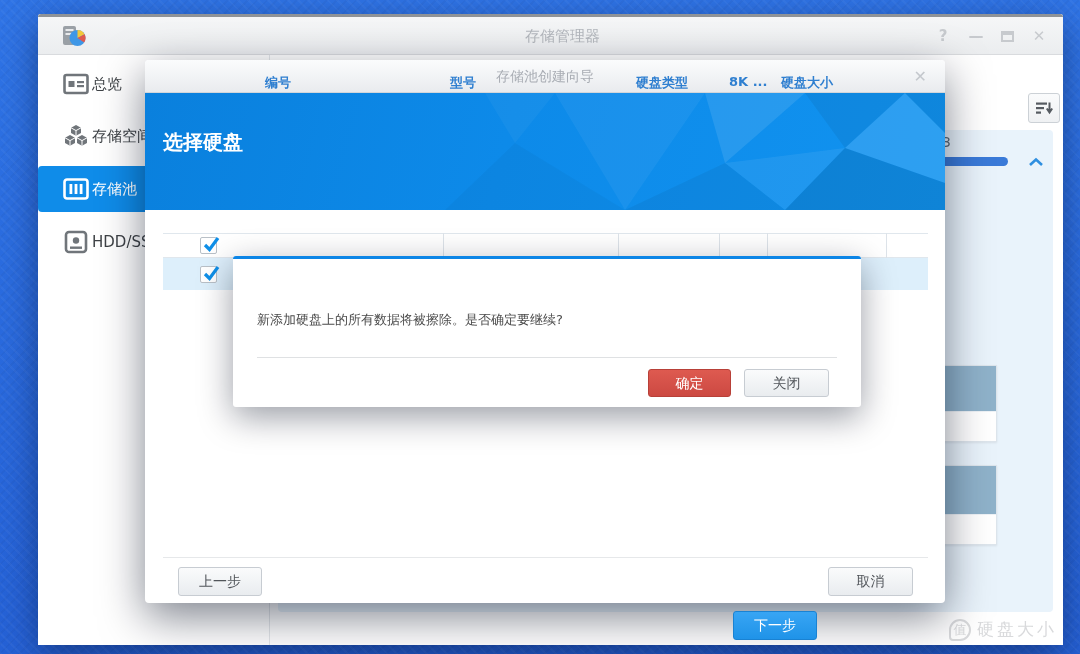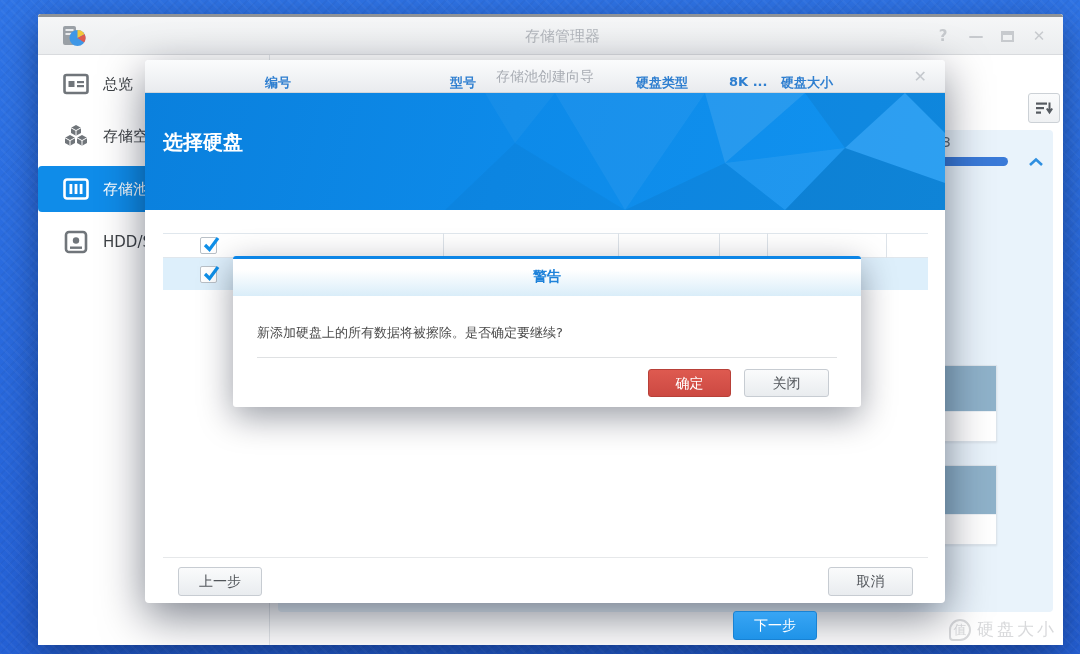--- a/index.html
+++ b/index.html
@@ -29,21 +29,21 @@
   .win-btn { cursor:default; width:16px; text-align:center; font-weight:bold; }
   .maximize-box { width:13px; height:11px; border:2px solid #c7cace; border-top:4px solid #c7cace; }
 
   
   .sidebar { position:absolute; left:0; top:41px; width:232px; bottom:0;
     background:#fff; border-right:1px solid #e4e7ea; border-radius:0 0 0 3px; }
   .side-item { position:absolute; left:0; width:232px; height:28px; display:flex;
     align-items:center; cursor:pointer; }
   .side-item .s-icon { position:absolute; left:24px; width:28px; height:24px; display:flex;
     align-items:center; justify-content:center; }
-  .side-item .s-label { position:absolute; left:65px; font-size:15px; color:#3e4246; }
+  .side-item .s-label { position:absolute; left:54px; font-size:15px; color:#3e4246; }
   .side-item.selected { background:#0f8ce9; border-radius:4px; height:46px; }
   .side-item.selected .s-label { color:#fff; }
 
   
   .content { position:absolute; left:232px; top:41px; right:0; bottom:0; background:#fff;
     border-radius:0 0 3px 0; overflow:hidden; }
   .sort-button { position:absolute; left:758px; top:38px; width:32px; height:30px;
     background:linear-gradient(#fafbfc,#eff1f3); border:1px solid #ccd1d6; border-radius:3px;
     display:flex; align-items:center; justify-content:center; cursor:pointer; }
   .bg-panel { position:absolute; left:8px; top:75px; width:775px; height:482px;
@@ -101,21 +101,21 @@
   .btn-cancel { left:683px; top:507px; width:85px; }
 
   
   .warning { position:absolute; left:233px; top:256px; width:628px; height:151px;
     background:#fff; border-radius:3px; box-shadow:0 10px 34px rgba(0,10,30,.4); }
   .warn-topbar { position:absolute; left:0; top:0; width:100%; height:3px; background:#0c85e6;
     border-radius:3px 3px 0 0; }
   .warn-header { position:absolute; left:0; top:3px; width:100%; height:37px;
     background:linear-gradient(#ffffff 30%,#d9edf9); text-align:center; line-height:34px;
     font-size:14px; font-weight:bold; color:#1f83da; }
-  .warn-message { position:absolute; left:24px; top:55px; font-size:13px; color:#4b4b4b;margin-top:13px; }
+  .warn-message { position:absolute; left:24px; top:55px; font-size:13px; color:#4b4b4b; }
   .warn-divider { position:absolute; left:24px; right:24px; top:101px; height:1px; background:#dfe1e3; }
   .warn-btn { position:absolute; top:113px; height:28px; border-radius:3px; font-size:14px;
     text-align:center; line-height:26px; cursor:pointer; }
   .btn-ok { left:415px; width:83px; background:linear-gradient(#de5a50,#cc4942);
     border:1px solid #b84038; color:#fff; }
   .btn-close { left:511px; width:85px; background:linear-gradient(#fafbfc,#e9ecef);
     border:1px solid #c7ccd2; color:#51555a;text-align:center; }
 </style>
 </head>
 <body>
@@ -275,20 +275,19 @@
     </span>
 
     <div class="wiz-divider"></div>
     <button class="btn btn-prev">上一步</button>
     <button class="btn btn-next">下一步</button>
     <button class="btn btn-cancel">取消</button>
   </div>
 
   <div class="warning">
     <div class="warn-topbar"></div>
-    <div class="warn-header">警告</div>
     <div class="warn-message">新添加硬盘上的所有数据将被擦除。是否确定要继续?</div>
     <div class="warn-divider"></div>
     <button class="warn-btn btn-ok">确定</button>
     <button class="warn-btn btn-close">关闭</button>
   </div>
 
 </div>
 
 </body></html>

